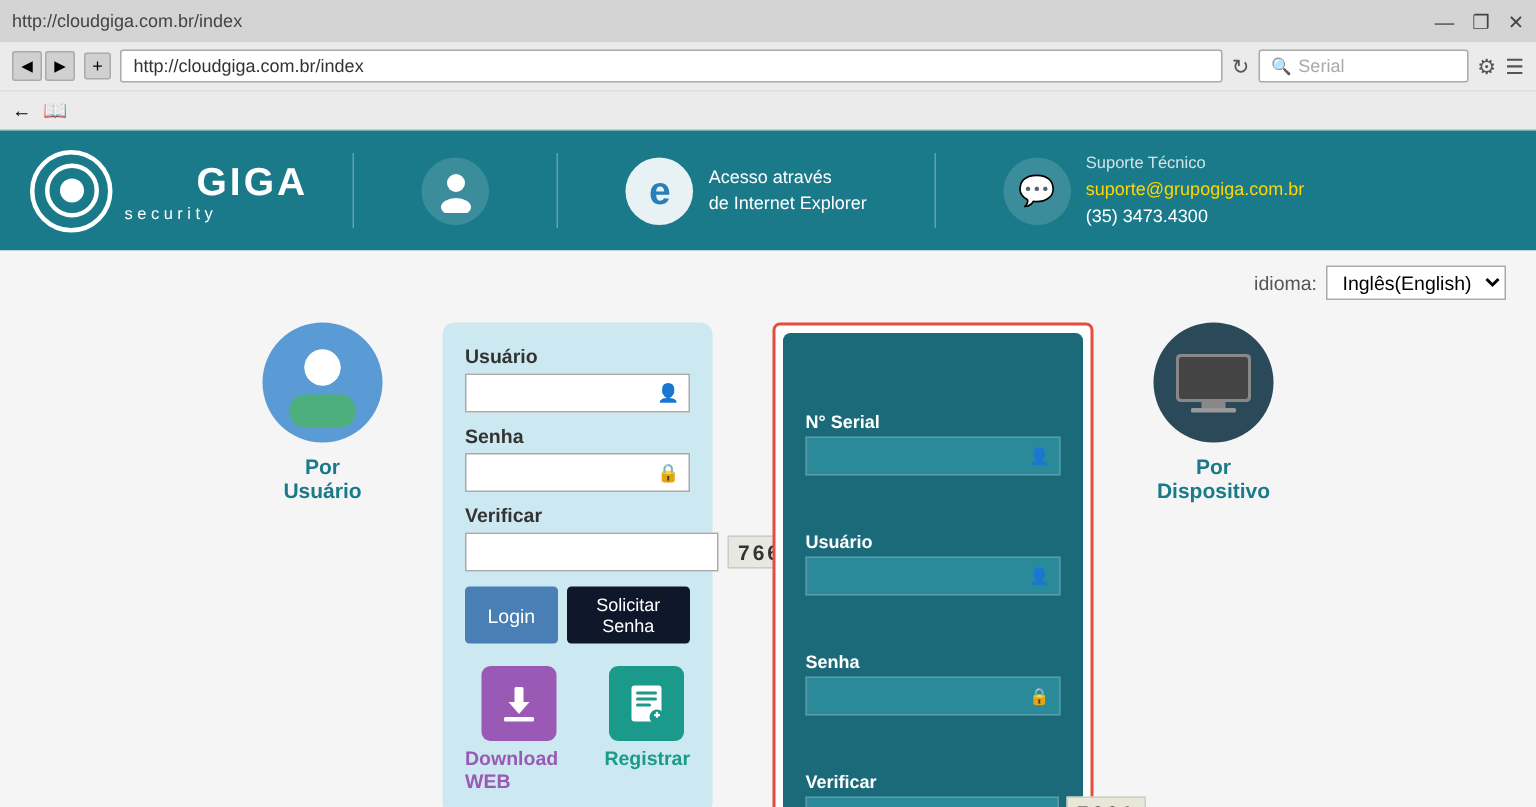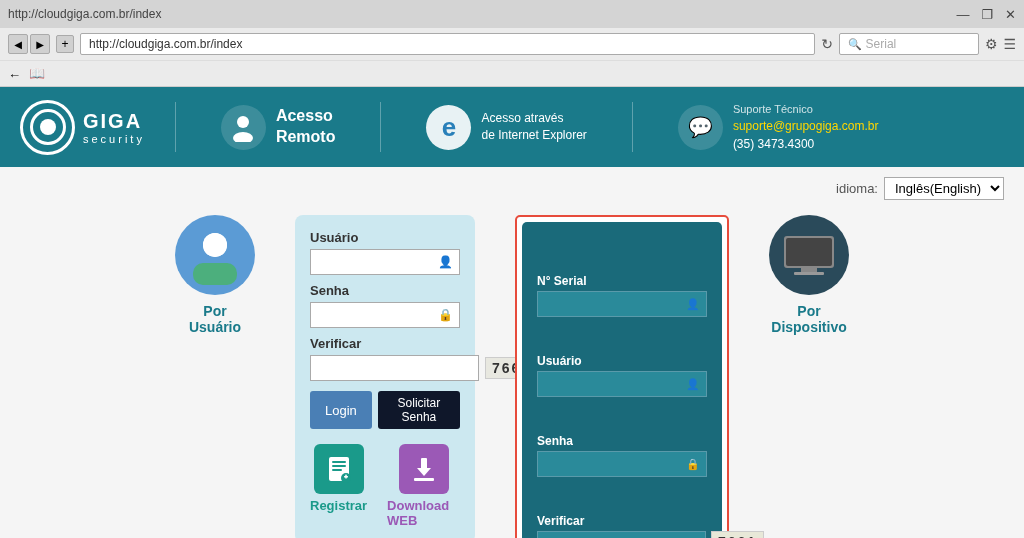--- a/index.html
+++ b/index.html
@@ -18,21 +18,21 @@
     .search-bar { background: white; border: 1px solid #aaa; border-radius: 2px; padding: 2px 8px; font-size: 12px; height: 22px; width: 140px; display: flex; align-items: center; gap: 4px; }
     .browser-extra-nav { display: flex; align-items: center; padding: 2px 8px; gap: 8px; background: #ebebeb; height: 26px; border-top: 1px solid #ddd; }
 
     
     .site-header { background: #1a7a8a; display: flex; align-items: center; padding: 10px 20px; gap: 20px; height: 80px; }
     .logo-area { display: flex; align-items: center; gap: 8px; }
     .logo-circle { width: 55px; height: 55px; border-radius: 50%; border: 3px solid white; background: #1a7a8a; display: flex; align-items: center; justify-content: center; position: relative; }
     .logo-inner { width: 36px; height: 36px; border-radius: 50%; border: 3px solid white; position: relative; }
     .logo-inner::before { content: ''; position: absolute; width: 16px; height: 16px; border-radius: 50%; background: white; top: 50%; left: 50%; transform: translate(-50%, -50%); }
     .logo-text { color: white; }
-    .logo-text .giga { font-size: 20px; font-weight: bold; letter-spacing: 2px; }
+    .logo-text .giga { font-size: 26px; font-weight: bold; letter-spacing: 2px; margin-left: 48px; }
     .logo-text .security { font-size: 11px; letter-spacing: 3px; text-align: left; }
     .header-divider { width: 1px; background: rgba(255,255,255,0.3); height: 50px; margin: 0 10px; }
     .header-nav-item { display: flex; align-items: center; gap: 10px; color: white; padding: 0 15px; }
     .header-icon-circle { width: 45px; height: 45px; background: rgba(255,255,255,0.15); border-radius: 50%; display: flex; align-items: center; justify-content: center; font-size: 20px; }
     .header-nav-text { font-size: 16px; font-weight: bold; line-height: 1.3; }
     .header-support { color: white; font-size: 12px; line-height: 1.5; }
     .header-support .label { font-size: 11px; color: rgba(255,255,255,0.8); }
     .header-support .email { color: #ffd700; }
 
     
@@ -134,24 +134,20 @@
 
   <div class="header-divider"></div>
 
   <div class="header-nav-item">
     <div class="header-icon-circle">
       <svg width="30" height="30" viewBox="0 0 30 30" fill="white">
         <circle cx="15" cy="10" r="6" fill="white"></circle>
         <ellipse cx="15" cy="26" rx="10" ry="6" fill="white"></ellipse>
       </svg>
     </div>
-    <div class="header-nav-text">
-      <div>Acesso</div>
-      <div>Remoto</div>
-    </div>
   </div>
 
   <div class="header-divider"></div>
 
   <div class="header-nav-item">
     <div class="header-icon-circle" style="font-size:26px; color:#2980b9; background:rgba(255,255,255,0.9); font-weight:bold;">e</div>
     <div style="font-size:12px; color:white; line-height:1.4;">
       <div style="white-space:pre-line;">Acesso através
 de Internet Explorer</div>
     </div>
@@ -209,44 +205,44 @@
       <div class="captcha-row">
         <input class="captcha-input" type="text" style="">
         <div class="captcha-img">7661</div>
       </div>
       <div class="btn-row">
         <button class="btn-login">Login</button>
         <button class="btn-solicitar">Solicitar Senha</button>
       </div>
 
       <div class="bottom-btns">
+        <div class="bottom-btn">
+          <div class="bottom-btn-icon download-icon">
+            <svg width="30" height="30" viewBox="0 0 30 30" fill="white">
+              <rect x="12" y="4" width="6" height="14" rx="1" fill="white"></rect>
+              <polygon points="8,14 15,22 22,14" fill="white"></polygon>
+              <rect x="5" y="24" width="20" height="3" rx="1" fill="white"></rect>
+            </svg>
+          </div>
+          <span class="download-label">Download WEB</span>
+        </div>
         <div class="bottom-btn">
           <div class="bottom-btn-icon registrar-icon">
             <svg width="30" height="30" viewBox="0 0 30 30" fill="white">
               <rect x="5" y="3" width="20" height="24" rx="2" fill="white"></rect>
               <rect x="8" y="7" width="14" height="2" rx="1" fill="#1a9a8a"></rect>
               <rect x="8" y="11" width="14" height="2" rx="1" fill="#1a9a8a"></rect>
               <rect x="8" y="15" width="10" height="2" rx="1" fill="#1a9a8a"></rect>
               <circle cx="22" cy="24" r="5" fill="#1a9a8a"></circle>
               <rect x="20" y="22" width="4" height="1.5" rx="0.5" fill="white"></rect>
               <rect x="21.25" y="20.5" width="1.5" height="4" rx="0.5" fill="white"></rect>
             </svg>
           </div>
           <span class="registrar-label">Registrar</span>
         </div>
-        <div class="bottom-btn">
-          <div class="bottom-btn-icon download-icon">
-            <svg width="30" height="30" viewBox="0 0 30 30" fill="white">
-              <rect x="12" y="4" width="6" height="14" rx="1" fill="white"></rect>
-              <polygon points="8,14 15,22 22,14" fill="white"></polygon>
-              <rect x="5" y="24" width="20" height="3" rx="1" fill="white"></rect>
-            </svg>
-          </div>
-          <span class="download-label">Download WEB</span>
-        </div>
       </div>
     </div>
 
     <div class="por-dispositivo-box">
       <div class="device-inner">
         <div class="device-field-label">N° Serial</div>
         <div class="device-input">
           <input type="text" style="width: 85%; border: none; outline: none; font-size: 12px; background: transparent; color: white;">
           <span style="color:#aaa; font-size:11px;">👤</span>
         </div>

